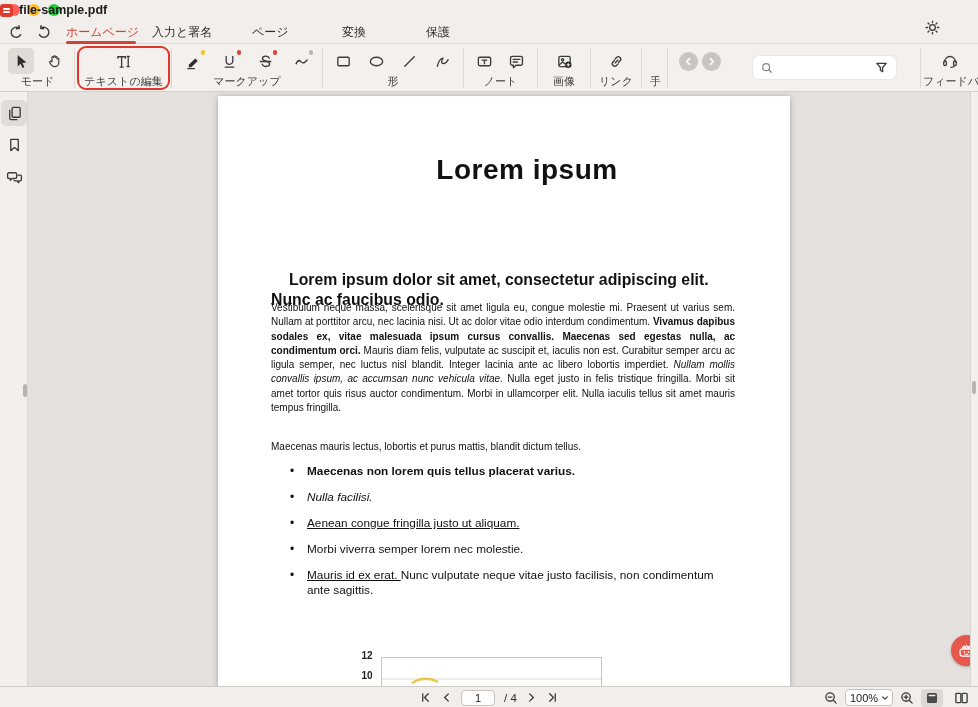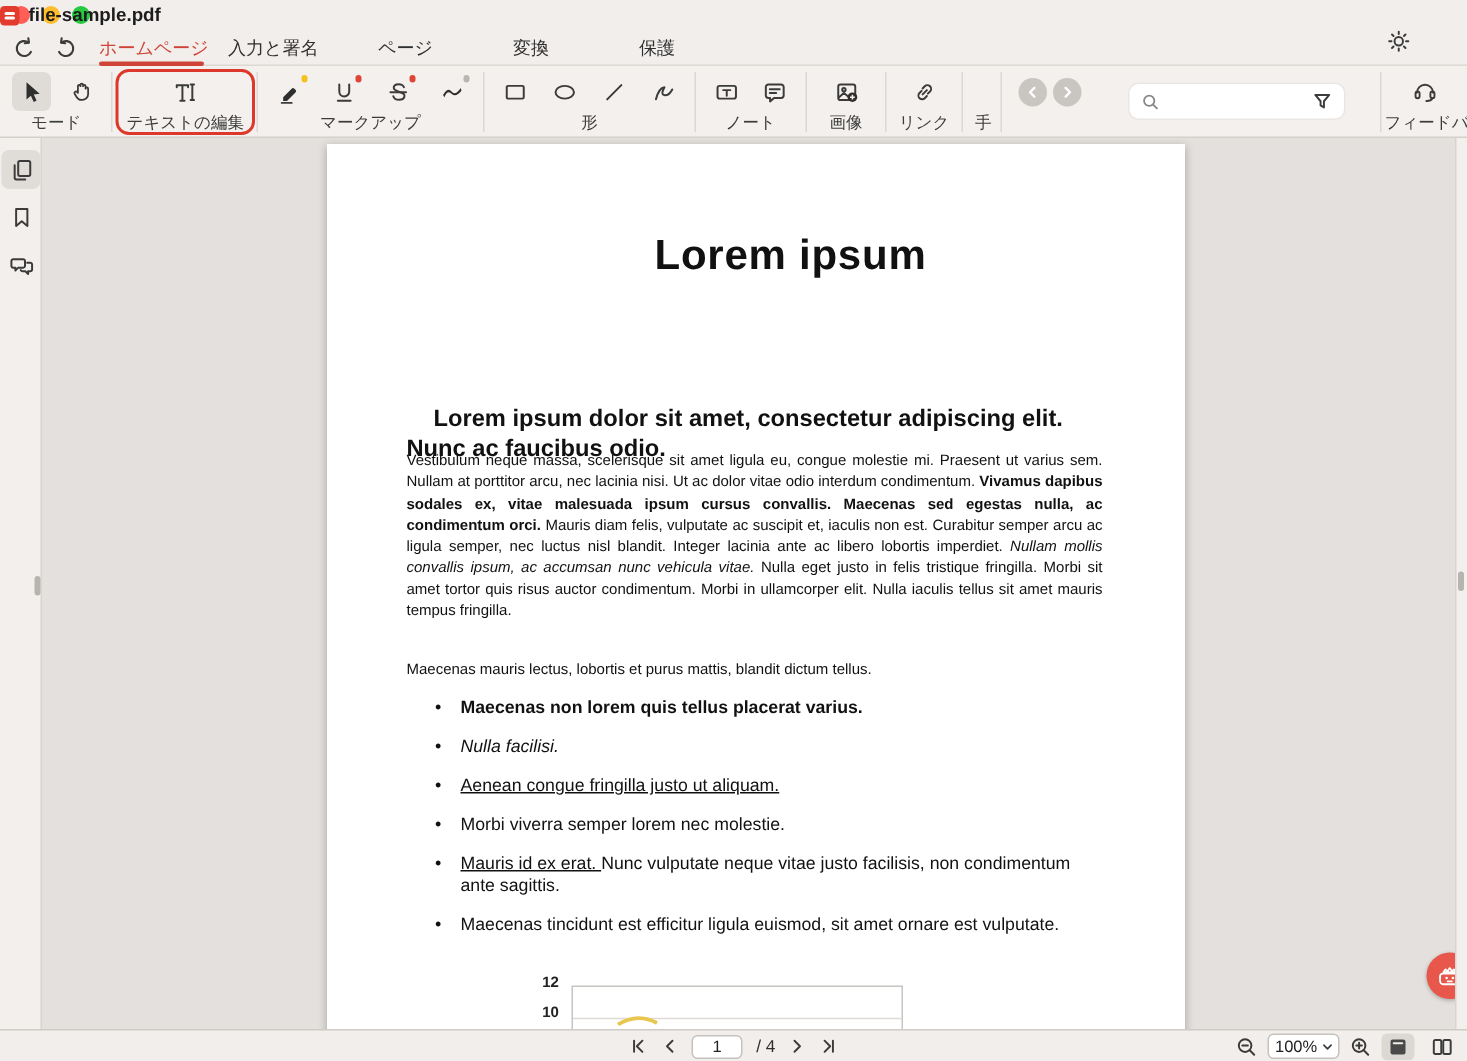--- a/index.html
+++ b/index.html
@@ -415,21 +415,20 @@
       <p class="doc-para p1"><span>Vestibulum neque massa, scelerisque sit amet ligula eu, congue molestie mi. Praesent ut varius sem. Nullam at porttitor arcu, nec lacinia nisi. Ut ac dolor vitae odio interdum condimentum. </span><span class="run-b">Vivamus dapibus sodales ex, vitae malesuada ipsum cursus convallis. Maecenas sed egestas nulla, ac condimentum orci.</span><span> Mauris diam felis, vulputate ac suscipit et, iaculis non est. Curabitur semper arcu ac ligula semper, nec luctus nisl blandit. Integer lacinia ante ac libero lobortis imperdiet. </span><span class="run-i">Nullam mollis convallis ipsum, ac accumsan nunc vehicula vitae.</span><span> Nulla eget justo in felis tristique fringilla. Morbi sit amet tortor quis risus auctor condimentum. Morbi in ullamcorper elit. Nulla iaculis tellus sit amet mauris tempus fringilla.</span></p>
 
       <p class="doc-para p2">Maecenas mauris lectus, lobortis et purus mattis, blandit dictum tellus.</p>
 
       <div class="bullets">
         <div class="bitem"><span class="run-b">Maecenas non lorem quis tellus placerat varius.</span></div>
         <div class="bitem"><span class="run-i">Nulla facilisi.</span></div>
         <div class="bitem"><span class="run-u">Aenean congue fringilla justo ut aliquam. </span></div>
         <div class="bitem"><span>Morbi viverra semper lorem nec molestie.</span></div>
         <div class="bitem"><span class="run-u">Mauris id ex erat. </span><span>Nunc vulputate neque vitae justo facilisis, non condimentum ante sagittis.</span></div>
-        <div class="bitem"><span>Maecenas tincidunt est efficitur ligula euismod, sit amet ornare est vulputate.</span></div>
       </div>
 
       <div class="chart-ylabel" style="left:140px;top:554px">12</div>
       <div class="chart-ylabel" style="left:140px;top:574px">10</div>
       <div class="chart-box">
         <svg width="219" height="77" viewBox="0 0 219 77">
           <line x1="0" y1="21" x2="219" y2="21" stroke="#dedad6" stroke-width="1"></line>
           <path d="M30 25 q13-8 26-1" fill="none" stroke="#e9c64d" stroke-width="2.5"></path>
         </svg>
       </div>

